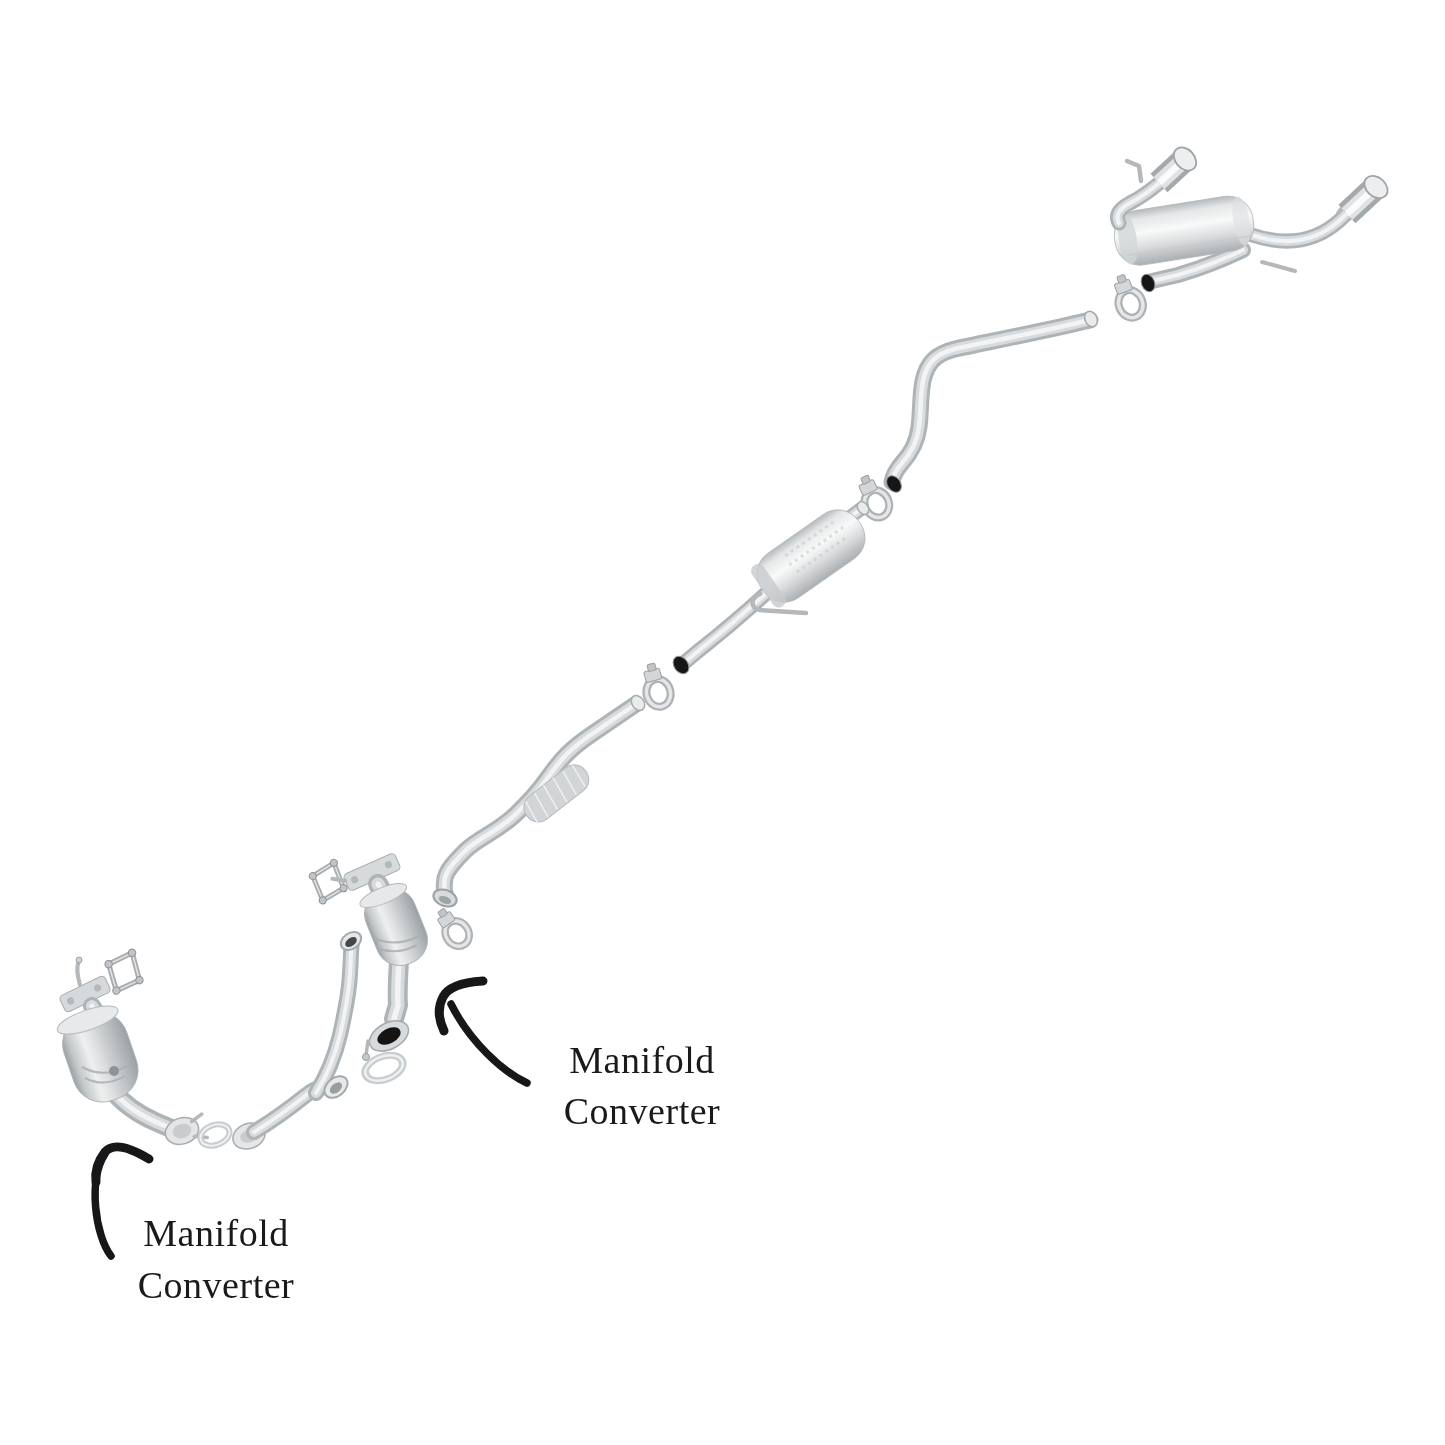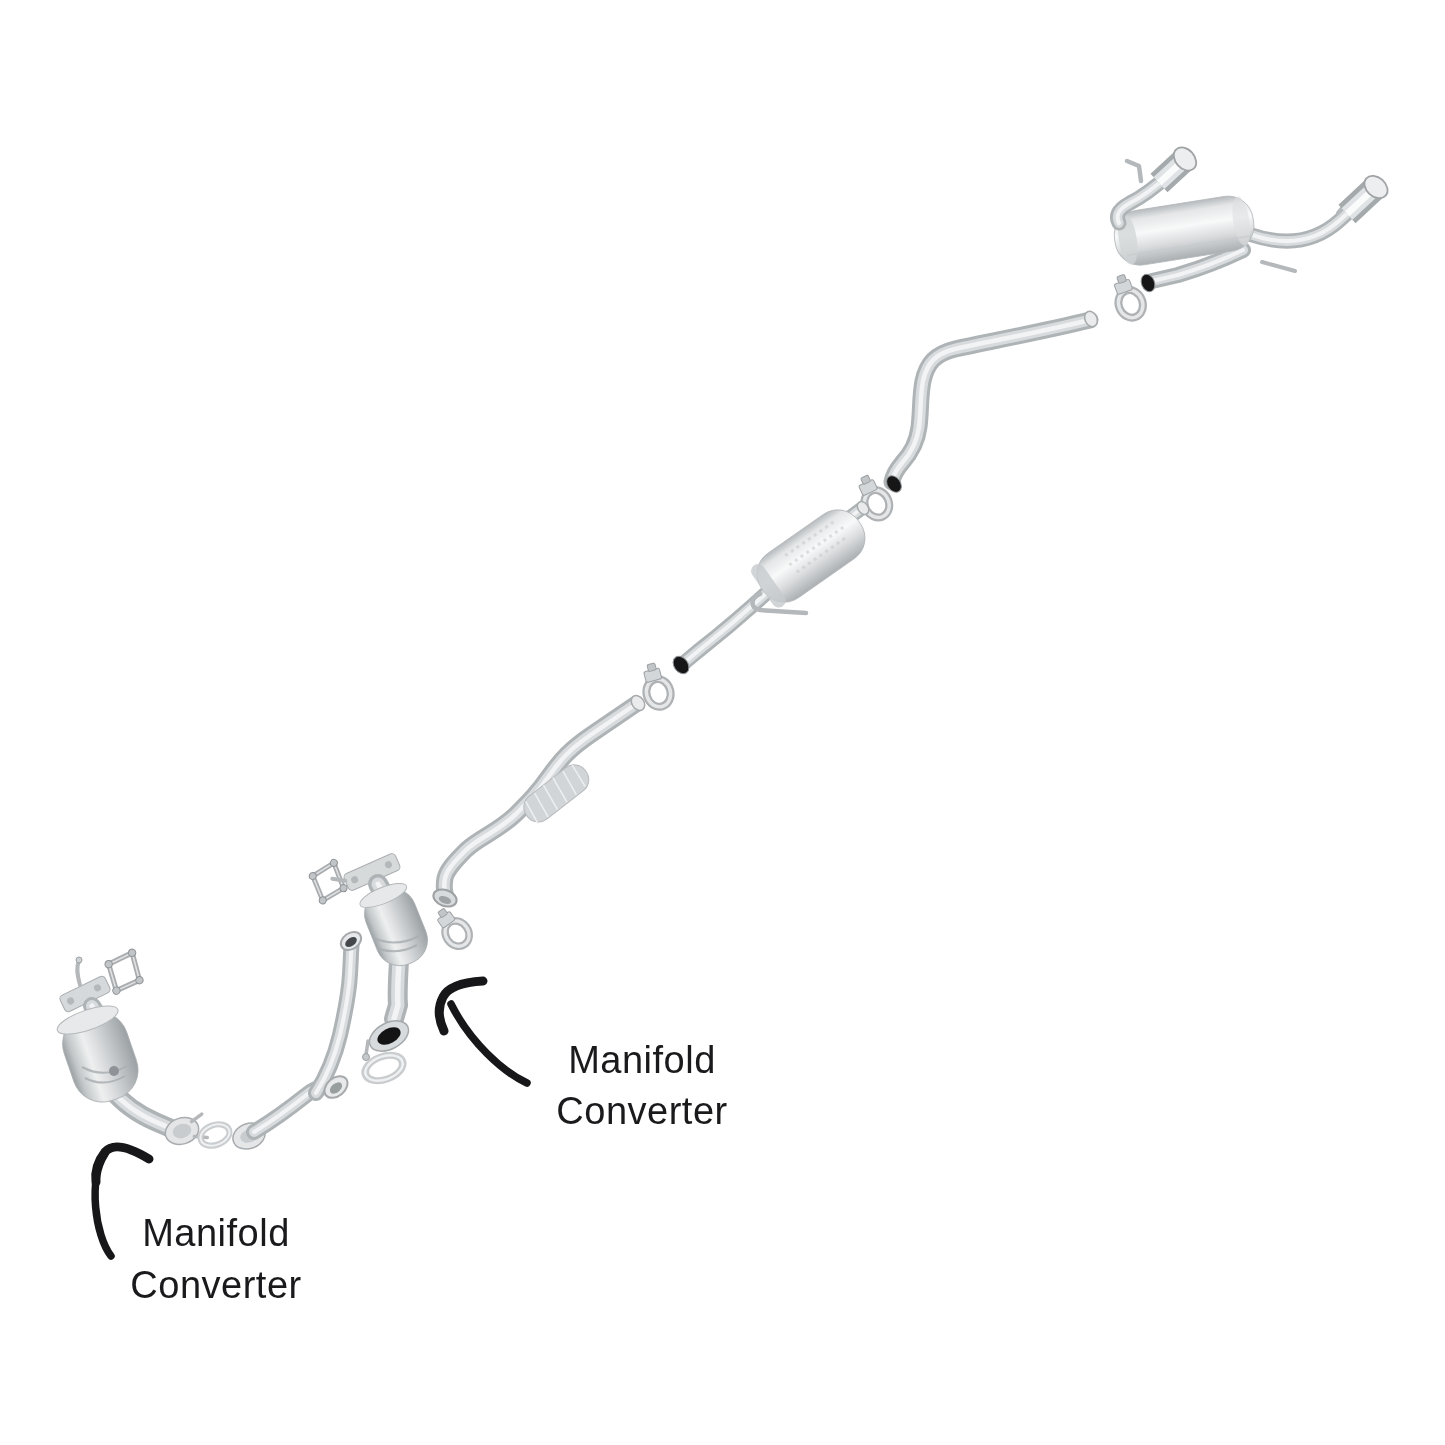--- a/index.html
+++ b/index.html
@@ -1,17 +1,17 @@
 <!DOCTYPE html>
 <html><head>
 <meta charset="utf-8">
 <style>
   html,body{margin:0;padding:0;background:#ffffff;}
   .stage{position:relative;width:1445px;height:1445px;background:#ffffff;overflow:hidden;
-         font-family:Liberation Sans, sans-serif;}
+         font-family:Liberation Serif, serif;}
   svg{display:block}
   
   .pb{fill:none;stroke:#aeb3b6;stroke-linecap:round;stroke-linejoin:round}
   .pm{fill:none;stroke:#d8dbdd;stroke-linecap:round;stroke-linejoin:round}
   .ph{fill:none;stroke:#f2f3f4;stroke-linecap:round;stroke-linejoin:round}
   
   .cb{fill:none;stroke:#a4a9ac;stroke-linecap:butt}
   .cm{fill:none;stroke:#e0e3e5;stroke-linecap:butt}
   .ch{fill:none;stroke:#fafbfb;stroke-linecap:butt}
   .thin{fill:none;stroke:#b4b8bb;stroke-linecap:round;stroke-linejoin:round}

